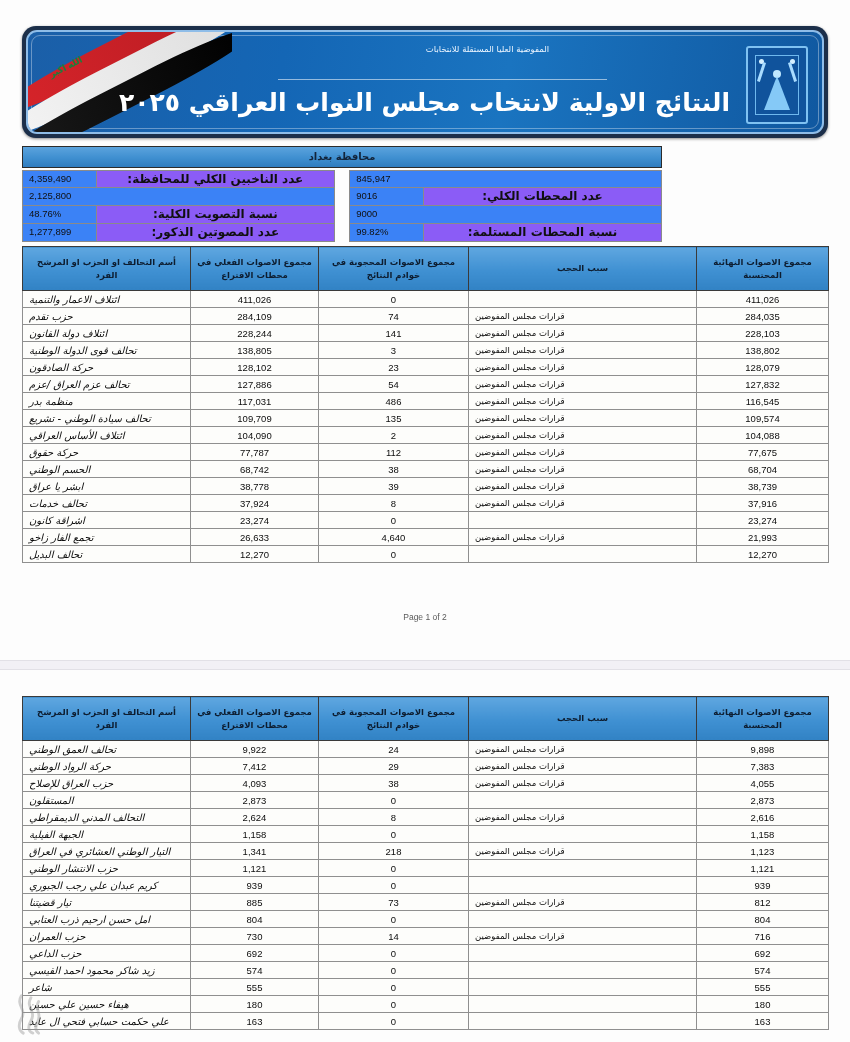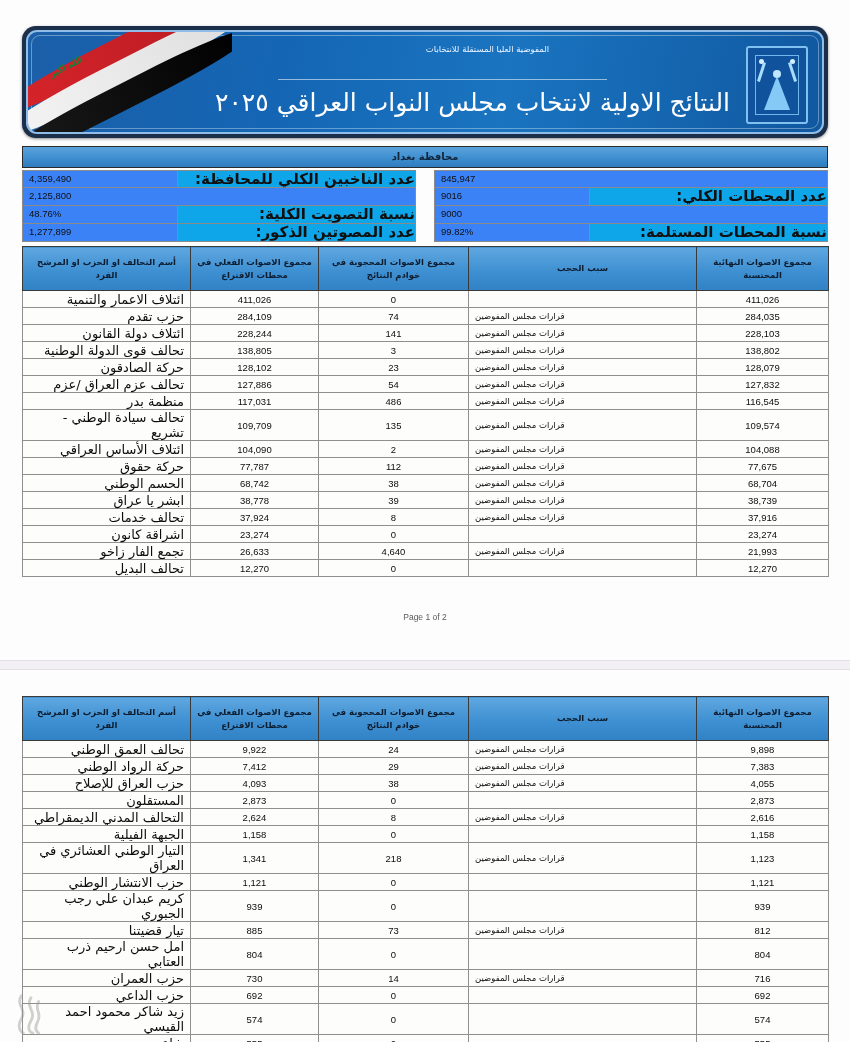--- a/index.html
+++ b/index.html
@@ -152,32 +152,32 @@
     background: rgba(255,255,255,.55);
   }
   .banner-title {
     position: absolute;
     right: 92px;
     left: 200px;
     top: 56px;
     text-align: center;
     color: #ffffff;
     font-size: 25px;
-    font-weight: normal;
+    font-weight: bold;
     font-family: "DejaVu Sans", sans-serif;
     letter-spacing: .5px;
     white-space: nowrap;
   }
 
   
   .summary {
     position: absolute;
     left: 22px;
     top: 146px;
-    width: 806px;
+    width: 640px;
   }
   .summary-title {
     background: linear-gradient(180deg,#5ba3dd 0%, #3f8fd0 55%, #2f7cbf 100%);
     border: 1px solid #2b2b2b;
     color: #12243a;
     font-size: 10px;
     font-weight: bold;
     text-align: center;
     padding: 4px 0 5px;
     font-family: "DejaVu Sans", sans-serif;
@@ -190,25 +190,26 @@
   .sum-gap   { width: 18px; }
   .sum-row {
     display: flex;
     border: 1px solid #8a8a8a;
     border-top: none;
     height: 18px;
   }
   .sum-row:first-child { border-top: 1px solid #8a8a8a; }
   .sum-label {
     flex: 0 0 238px;
-    background: #0ea5e9;
+    background: #8b5cf6;
     border-left: 1px solid #8a8a8a;
     color: #101010;
-    font-size: 15px;
+    font-size: 12px;
     font-weight: bold;
+    text-align: center;
     line-height: 16px;
     font-family: "DejaVu Sans", sans-serif;
   }
   .sum-value {
     flex: 1;
     background: #3b82f6;
     color: #101010;
     font-size: 9.5px;
     text-align: left;
     padding-left: 6px;
@@ -240,23 +241,24 @@
   }
   .results td {
     border: 1px solid #8f8f8f;
     height: 17px;
     font-size: 9px;
     color: #0c0c0c;
     background: #fdfdfb;
     padding: 0 6px;
   }
   td.c-name {
-    text-align: right;
+    text-align: left;
     font-family: "DejaVu Sans", sans-serif;
-    font-size: 13px;
+    font-size: 10px;
+    font-style: italic;
   }
   td.c-num {
     text-align: center;
     direction: ltr;
     font-size: 9.5px;
   }
   td.c-reason {
     text-align: left;
     font-family: "DejaVu Sans", sans-serif;
     font-size: 8.5px;

